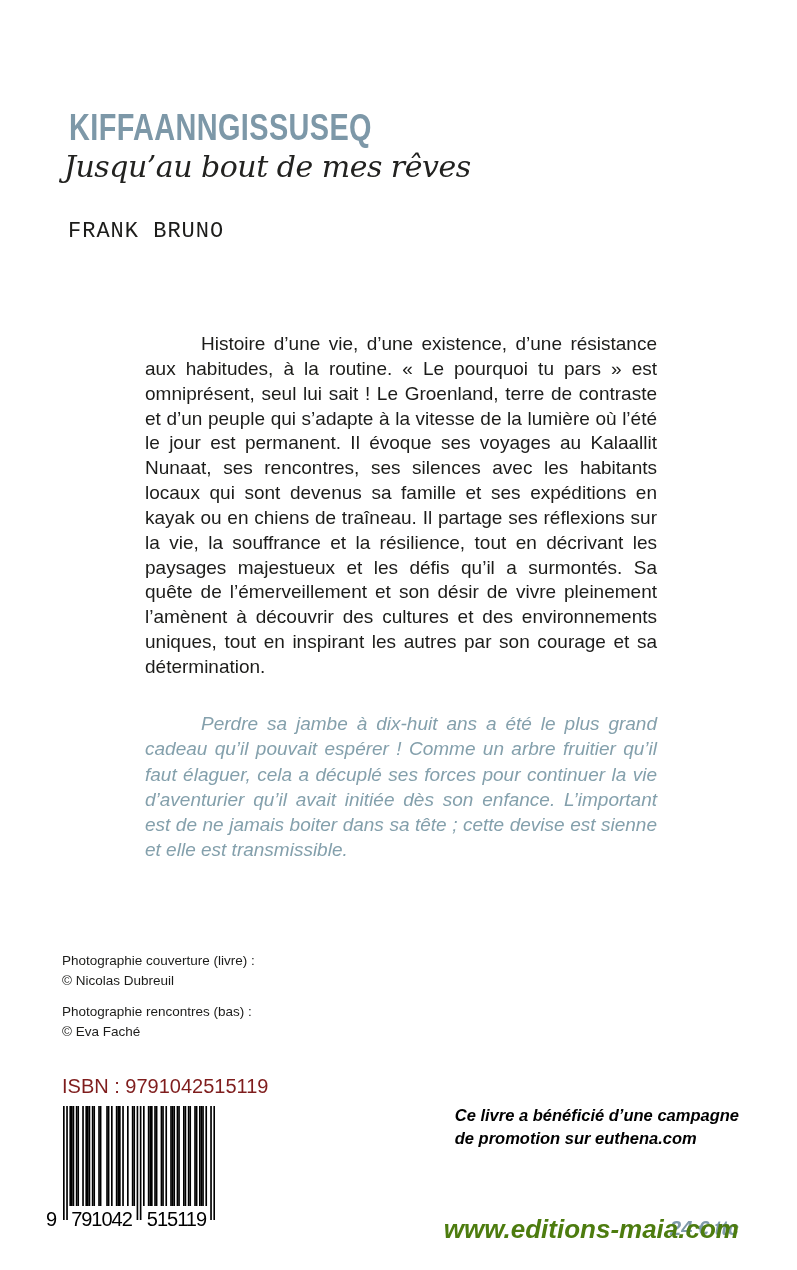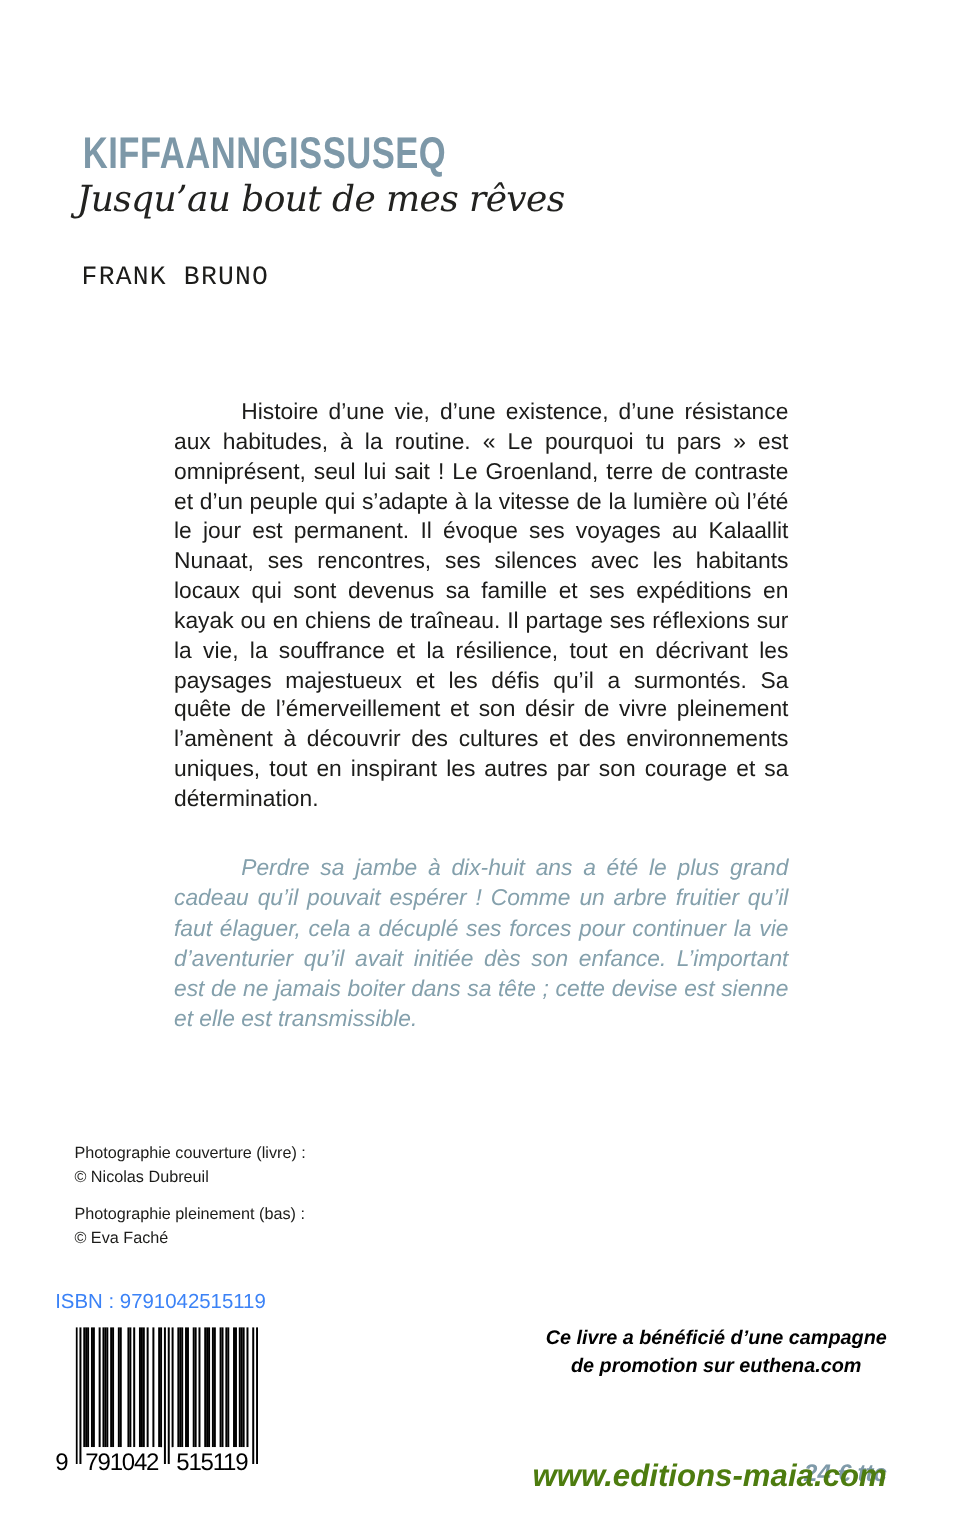--- a/index.html
+++ b/index.html
@@ -74,23 +74,23 @@
     position: absolute;
     left: 62px;
     font-size: 13.5px;
     line-height: 20px;
     color: #1c1c1a;
   }
   .credits-top { top: 951px; }
   .credits-bottom { top: 1002px; }
   .isbn-label {
     position: absolute;
-    left: 46px; top: 1075px;
-    font-size: 17px;
-    color: #3b82f6;
+    left: 62px; top: 1075px;
+    font-size: 20px;
+    color: #7f1d1d;
     white-space: nowrap;
   }
   .barcode {
     position: absolute;
     left: 63px; top: 1106px;
     width: 152px; height: 128px;
   }
   .barcode svg { position: absolute; left: 0; top: 0; }
   .barcode .bc-digit {
     position: absolute;
@@ -101,21 +101,21 @@
     letter-spacing: -1px;
     color: #000000;
     line-height: 26px;
   }
   .bc-lead { left: -17px; }
   .bc-g1 { left: 6px; width: 65px; text-align: center; background: #ffffff; }
   .bc-g2 { left: 81px; width: 65px; text-align: center; background: #ffffff; }
   .promo {
     position: absolute;
     right: 58px; top: 1104px;
-    text-align: center;
+    text-align: left;
     font-weight: bold;
     font-style: italic;
     font-size: 16.5px;
     line-height: 22.5px;
     color: #000000;
     white-space: nowrap;
   }
   .price {
     position: absolute;
     right: 58px; top: 1191px;
@@ -146,21 +146,21 @@
   <div class="author">FRANK BRUNO</div>
 
   <p class="synopsis">Histoire d’une vie, d’une existence, d’une résistance aux habitudes, à la routine. « Le pourquoi tu pars » est omniprésent, seul lui sait ! Le Groenland, terre de contraste et d’un peuple qui s’adapte à la vitesse de la lumière où l’été le jour est permanent. Il évoque ses voyages au Kalaallit Nunaat, ses rencontres, ses silences avec les habitants locaux qui sont devenus sa famille et ses expéditions en kayak ou en chiens de traîneau. Il partage ses réflexions sur la vie, la souffrance et la résilience, tout en décrivant les paysages majestueux et les défis qu’il a surmontés. Sa quête de l’émerveillement et son désir de vivre pleinement l’amènent à découvrir des cultures et des environnements uniques, tout en inspirant les autres par son courage et sa détermination.</p>
   <p class="quote">Perdre sa jambe à dix-huit ans a été le plus grand cadeau qu’il pouvait espérer ! Comme un arbre fruitier qu’il faut élaguer, cela a décuplé ses forces pour continuer la vie d’aventurier qu’il avait initiée dès son enfance. L’important est de ne jamais boiter dans sa tête ; cette devise est sienne et elle est transmissible.</p>
 
   <div class="credits credits-top">
     <div>Photographie couverture (livre) :</div>
     <div>© Nicolas Dubreuil</div>
   </div>
   <div class="credits credits-bottom">
-    <div>Photographie pleinement (bas) :</div>
+    <div>Photographie rencontres (bas) :</div>
     <div>© Eva Faché</div>
   </div>
 
   <div class="isbn-label">ISBN : 9791042515119</div>
 
   <div class="barcode">
     <svg width="152" height="114" xmlns="http://www.w3.org/2000/svg">
         <rect x="0.00" y="0" width="1.66" height="114" fill="#000000"></rect>
         <rect x="3.20" y="0" width="1.66" height="114" fill="#000000"></rect>
         <rect x="6.40" y="0" width="1.66" height="100" fill="#000000"></rect>

